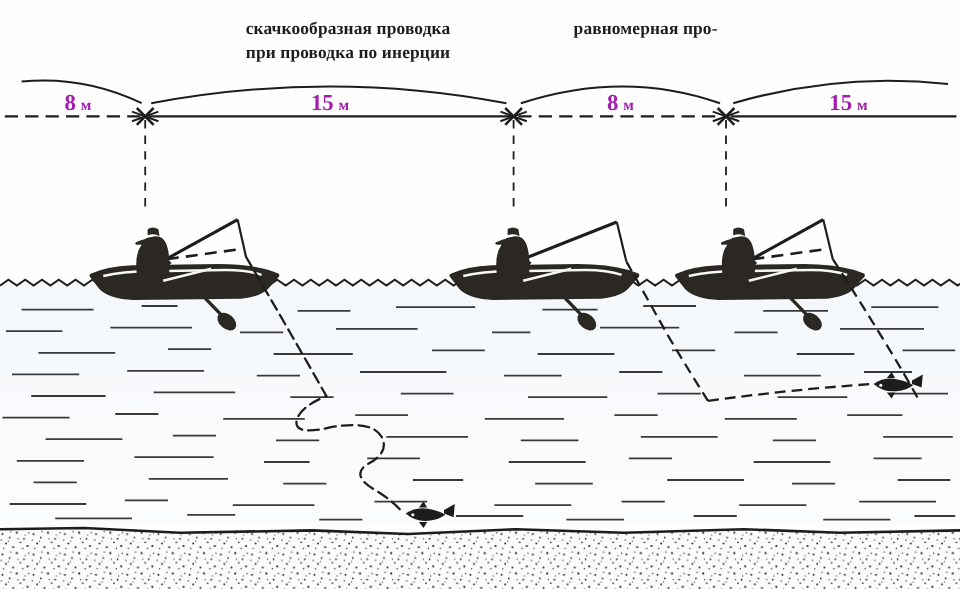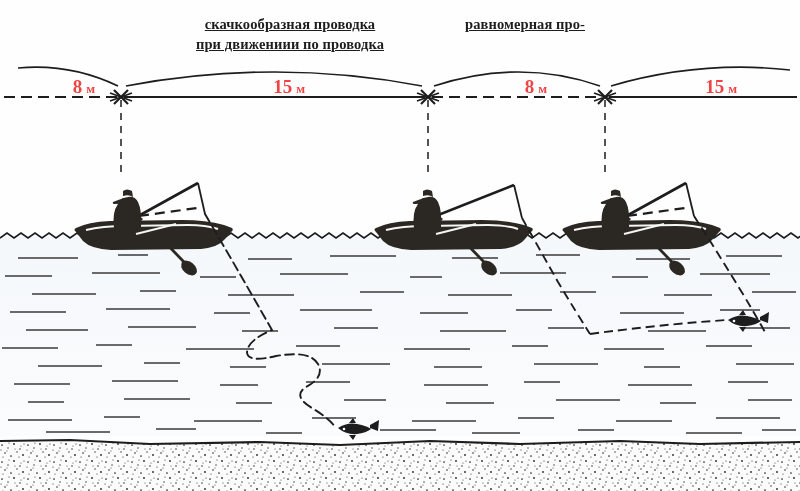--- a/index.html
+++ b/index.html
@@ -2,36 +2,36 @@
 <html><head>
 <meta charset="utf-8">
 <style>
   html,body{margin:0;padding:0;background:#ffffff;}
   body{width:800px;height:491px;overflow:hidden;
        font-family:"Liberation Serif",serif;}
   #stage{position:relative;width:800px;height:491px;background:#fefefe;}
   svg.layer{position:absolute;left:0;top:0;width:800px;height:491px;}
   .capt{position:absolute;font-family:"Liberation Serif",serif;
         font-weight:bold;font-size:14.5px;color:#1d1d1d;line-height:20px;
-        text-align:center;letter-spacing:.1px;white-space:nowrap;text-decoration:underline;}
+        text-align:center;letter-spacing:.1px;white-space:nowrap;}
   #capt-left{left:140px;top:14px;width:300px;}
-  #capt-right{left:420px;top:14px;width:210px;}
+  #capt-right{left:433px;top:14px;width:210px;}
   .dimlabel{position:absolute;font-family:"Liberation Serif",serif;
-            font-weight:bold;color:#ef4444;text-align:right;white-space:nowrap;}
+            font-weight:bold;color:#a21caf;text-align:center;white-space:nowrap;}
   .dimlabel .num{font-size:19px;}
   .dimlabel .unit{font-size:13px;}
 </style>
 </head>
 <body>
 
 <div id="stage">
 
   <div class="capt" id="capt-left">
     <div>скачкообразная проводка</div>
-    <div>при движениии по проводка</div>
+    <div>при проводка по инерции</div>
   </div>
   <div class="capt" id="capt-right">
     <div>равномерная про-</div>
   </div>
 
   <div class="dimlabel" style="left:35px;top:76px;width:60px;">
     <span class="num">8</span>
     <span class="unit">м</span>
   </div>
   <div class="dimlabel" style="left:245px;top:76px;width:60px;">

